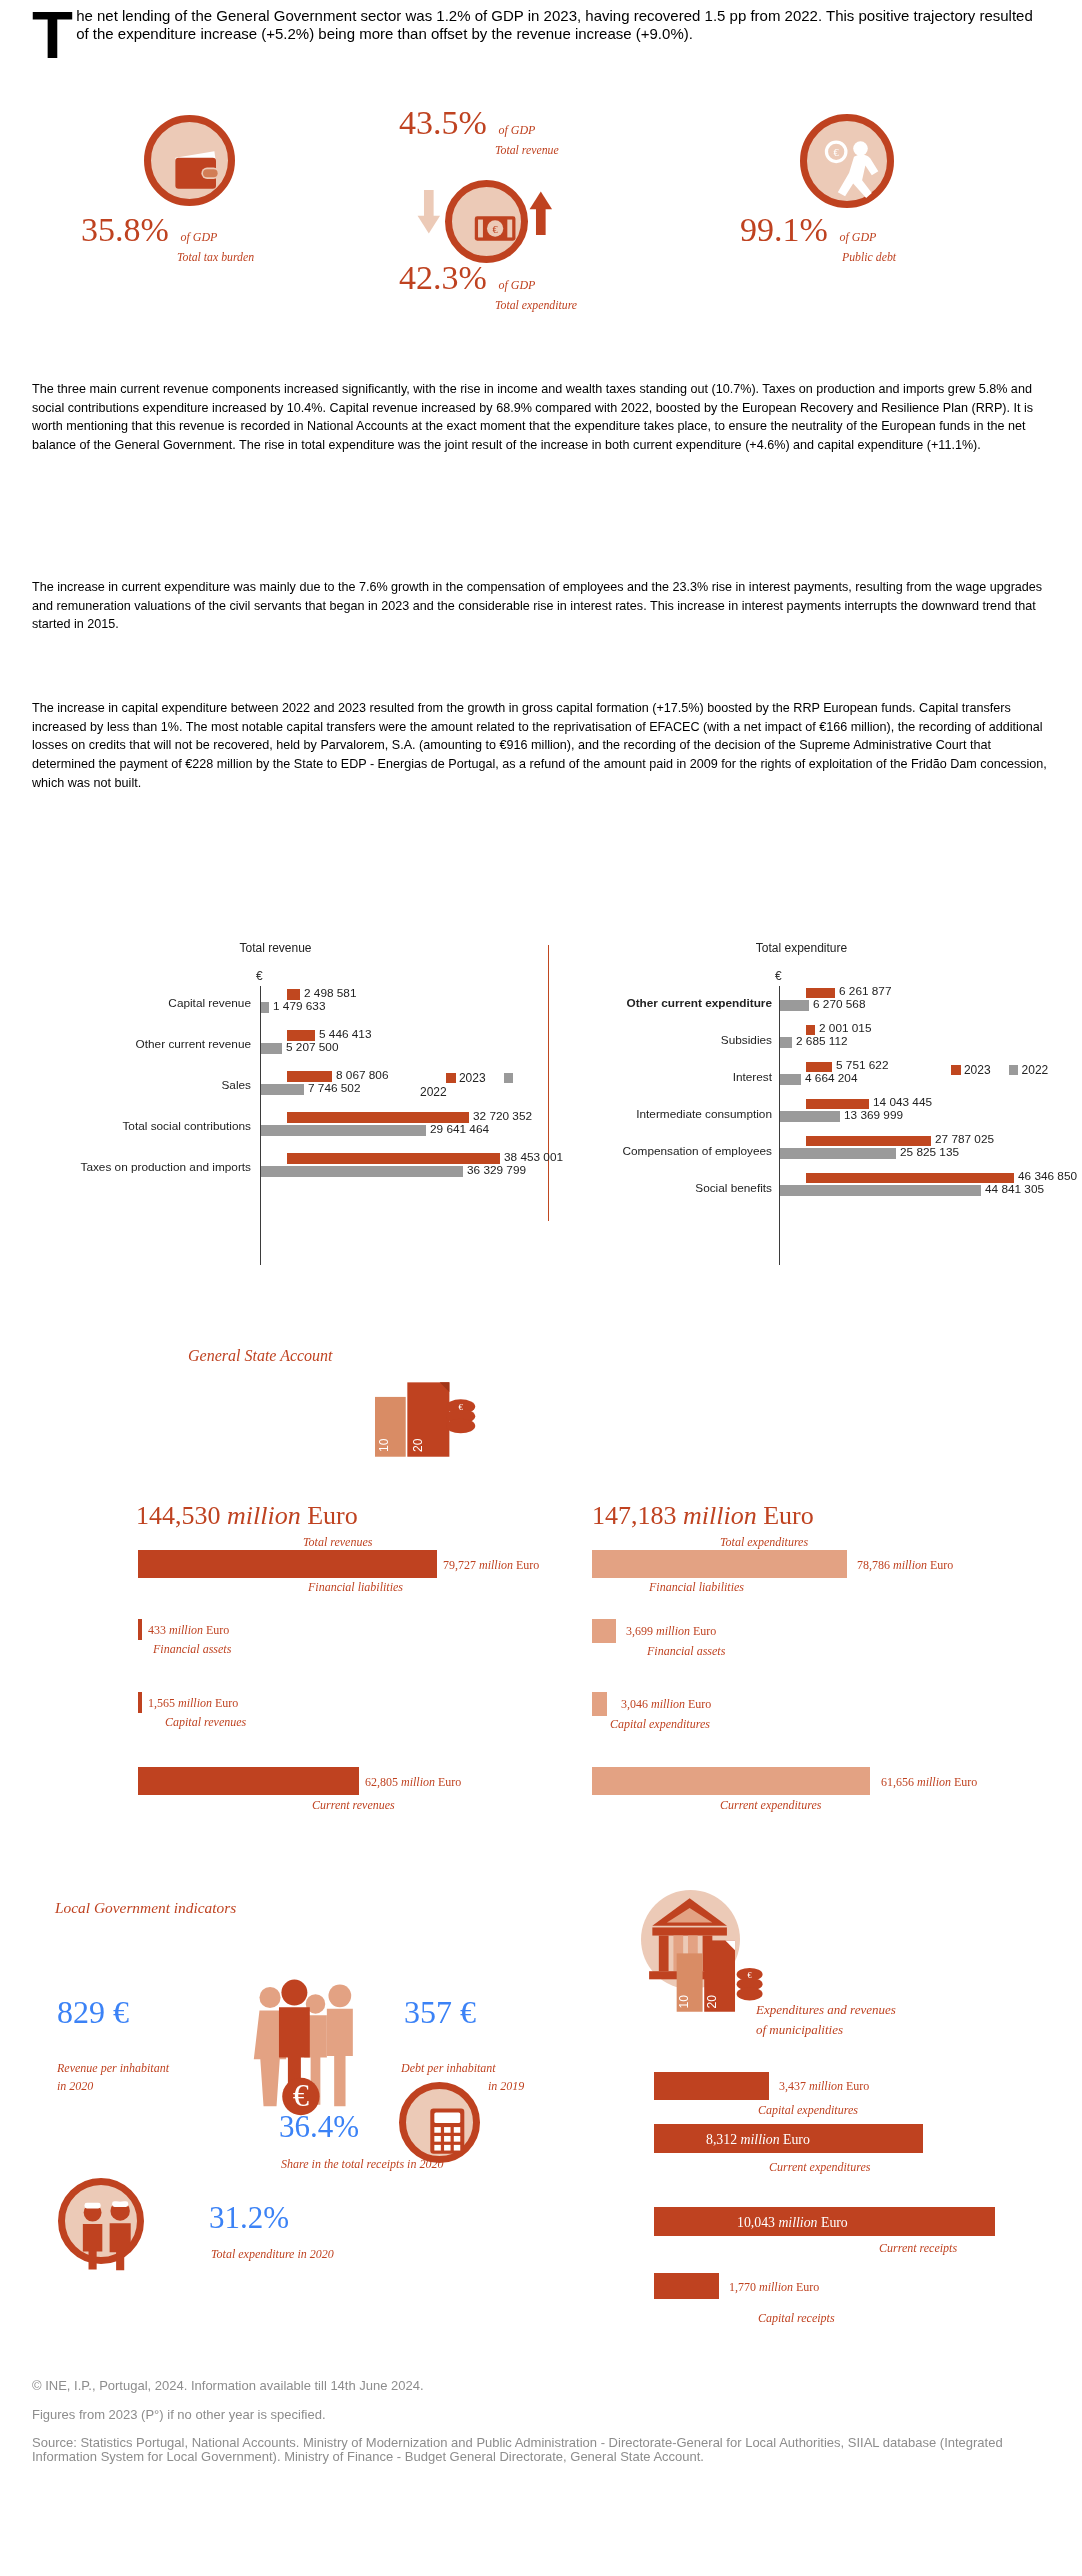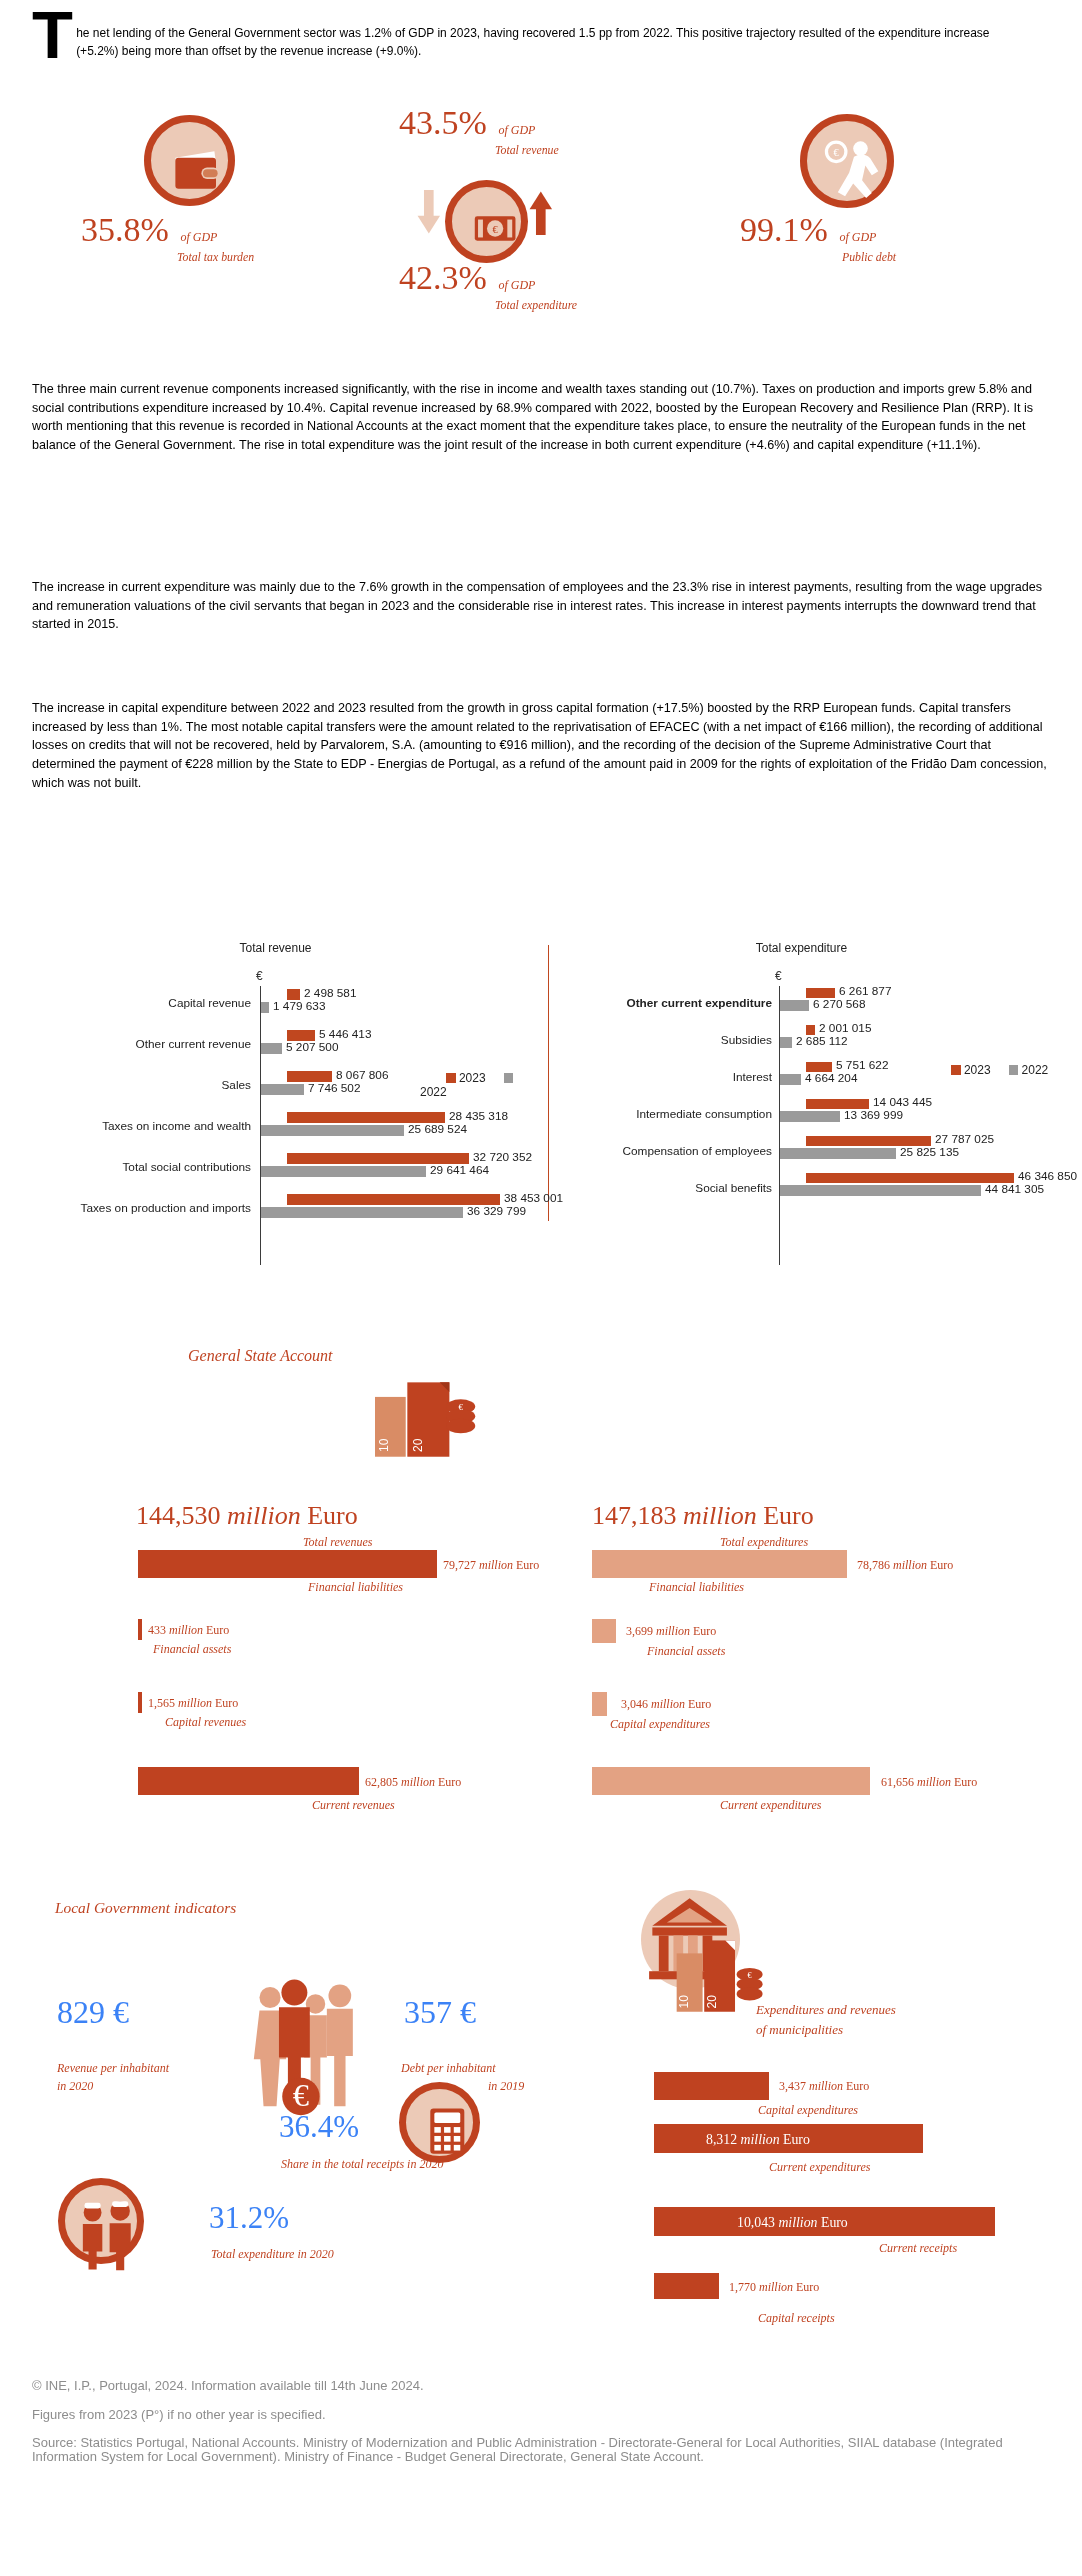--- a/index.html
+++ b/index.html
@@ -4,21 +4,21 @@
 <style>
   html,body{margin:0;padding:0;background:#fff;}
   body{width:1082px;font-family:"Liberation Sans",sans-serif;color:#1a1a1a;
        -webkit-font-smoothing:antialiased;}
   .page{position:relative;width:1082px;height:2576px;overflow:hidden;background:#fff;}
 
   
   .intro{position:absolute;left:32px;top:6.5px;width:1014px;}
   .intro-drop{float:left;font-size:67px;line-height:55px;font-weight:700;
               margin:0 3.2px 0 0;color:#000;font-family:"Liberation Sans",sans-serif;}
-  .intro p{margin:17px;font-size:12px;line-height:18px;color:#000;}
+  .intro p{margin:0;font-size:15px;line-height:18px;color:#000;}
 
   
   .kpis{position:absolute;left:0;top:99px;width:1082px;height:243px;}
   .kpi{position:absolute;}
   .circle{border-radius:50%;background:#eccab7;border:7.3px solid #bf4220;
           box-sizing:border-box;position:relative;}
   .bigpct{font-size:34px;line-height:34px;color:#bf4220;font-weight:400;
           white-space:nowrap;font-family:"Liberation Serif",serif;}
   .unitlbl{font-size:12px;color:#bf4220;font-style:italic;white-space:nowrap;
            font-family:"Liberation Serif",serif;}
@@ -188,31 +188,20 @@
         </div>
       </div>
       <div class="rowgrp">
         <div class="cat" style="width:243px;right:292px;">Sales</div>
         <div class="bars" style="left:253px;top:3.2px;">
           <div class="bar b23" style="width:45px;">
               <span class="v">8 067 806</span>
             </div>
           <div class="bar b22" style="width:43px;">
               <span class="v">7 746 502</span>
-            </div>
-        </div>
-      </div>
-      <div class="rowgrp">
-        <div class="cat" style="width:243px;right:292px;">Taxes on income and wealth</div>
-        <div class="bars" style="left:253px;top:3.2px;">
-          <div class="bar b23" style="width:158px;">
-              <span class="v">28 435 318</span>
-            </div>
-          <div class="bar b22" style="width:143px;">
-              <span class="v">25 689 524</span>
             </div>
         </div>
       </div>
       <div class="rowgrp">
         <div class="cat" style="width:243px;right:292px;">Total social contributions</div>
         <div class="bars" style="left:253px;top:3.2px;">
           <div class="bar b23" style="width:182px;">
               <span class="v">32 720 352</span>
             </div>
           <div class="bar b22" style="width:165px;">

